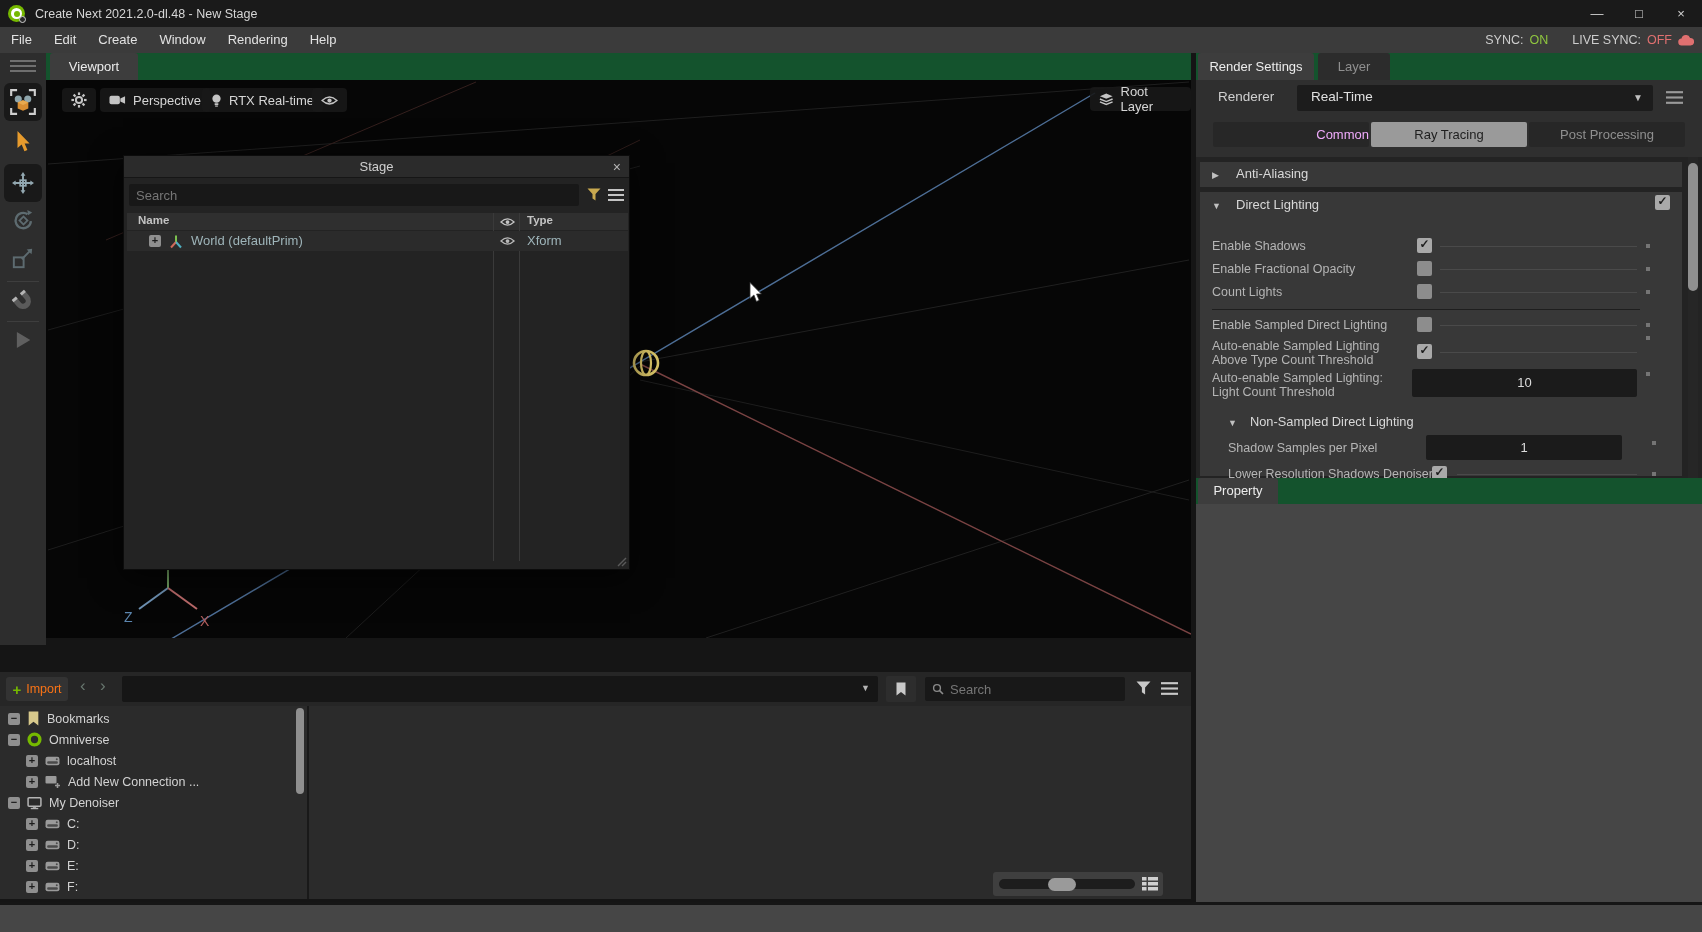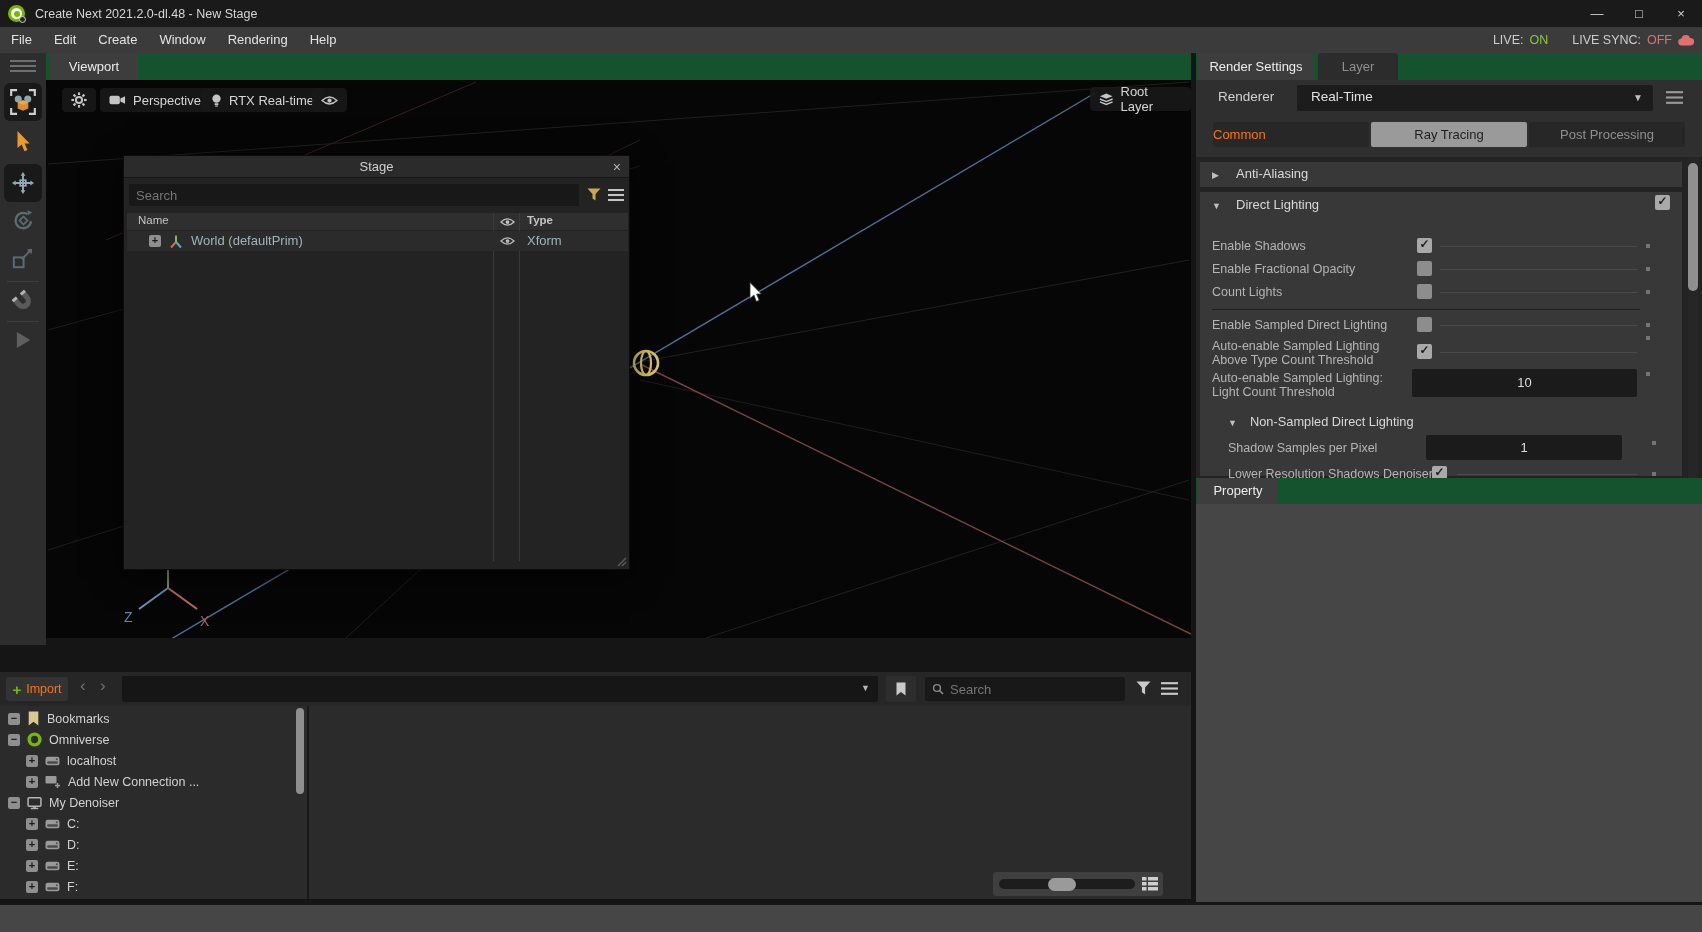--- a/index.html
+++ b/index.html
@@ -190,21 +190,21 @@
   </div>
 
   <div class="menubar">
     <span class="menuitem">File</span>
     <span class="menuitem">Edit</span>
     <span class="menuitem">Create</span>
     <span class="menuitem">Window</span>
     <span class="menuitem">Rendering</span>
     <span class="menuitem">Help</span>
     <span style="flex:1"></span>
-    <span style="color:#cdcdcd;font-size:12.5px">LIVE:</span>
+    <span style="color:#cdcdcd;font-size:12.5px">SYNC:</span>
     <span style="color:#8fc63f;font-size:12.5px;margin:0 24px 0 6px">ON</span>
     <span style="color:#cdcdcd;font-size:12.5px">LIVE SYNC:</span>
     <span style="color:#e07070;font-size:12.5px;margin:15px 6px">OFF</span>
     <svg width="16" height="11" style="color:#e07070;margin-right:8px">
         <use href="#ico-cloud"></use>
       </svg>
   </div>
 
   <div class="abs" style="left:0;top:53px;width:46px;height:592px;background:#2d2d2d">
     <div class="abs" style="left:10px;top:7px;width:26px;height:2px;background:#6f6f6f"></div>
@@ -320,21 +320,21 @@
       <input style="width: 100%;" readonly="" placeholder="Search">
     </div>
     <svg class="abs" style="left:463px;top:32px;color:#c9a94f" width="14" height="13">
         <use href="#ico-funnel"></use>
       </svg>
     <svg class="abs" style="left:484px;top:33px;color:#c4c4c4" width="16" height="12">
         <use href="#ico-ham"></use>
       </svg>
 
     <div class="abs" style="left:3px;top:57px;width:501px;height:17px;background:#2f2f2f">
-      <span style="position:absolute;left:11px;top:1px;color:#c3c3c3;font-size:11.5px;font-weight:normal">Name</span>
+      <span style="position:absolute;left:11px;top:1px;color:#c3c3c3;font-size:11.5px;font-weight:bold">Name</span>
       <svg style="position:absolute;left:373px;top:4px;color:#c4c4c4" width="15" height="10">
           <use href="#ico-eye"></use>
         </svg>
       <span style="position:absolute;left:400px;top:1px;color:#c3c3c3;font-size:11.5px;font-weight:bold">Type</span>
     </div>
 
     <div class="abs" style="left:369px;top:57px;width:1px;height:348px;background:#3a3a3a"></div>
     <div class="abs" style="left:395px;top:57px;width:1px;height:348px;background:#3a3a3a"></div>
 
     <div class="abs" style="left:3px;top:75px;width:501px;height:20px;background:#2b2b2b">
@@ -471,35 +471,35 @@
         <div class="abs" style="left:49px;top:-1.5px;width:28px;height:13px;background:#9a9a9a;border-radius:7px"></div>
       </div>
       <svg class="abs" style="left:149px;top:5px;color:#cfcfcf" width="16" height="14">
           <use href="#ico-grid"></use>
         </svg>
     </div>
   </div>
 
   <div class="tabstrip" style="left:1196px;top:53px;width:506px;height:27px">
     <span class="tab on" style="left:2px;width:116px">Render Settings</span>
-    <span class="tab off" style="left:122px;width:80px">Layer</span>
+    <span class="tab off" style="left:122px;width:72px">Layer</span>
   </div>
 
   <div class="abs" style="left:1196px;top:80px;width:506px;height:398px;background:#2f2f2f;overflow:hidden">
 
     <span class="abs nw" style="left:22px;top:9px;color:#d0d0d0;font-size:13.5px">Renderer</span>
     <div class="abs" style="left:101px;top:5px;width:356px;height:26px;background:#1c1c1c;border-radius:2px">
       <span style="position:absolute;left:14px;top:4px;color:#e0e0e0;font-size:13.5px">Real-Time</span>
       <span style="position:absolute;right:10px;top:7px;color:#c0c0c0;font-size:10px">▼</span>
     </div>
     <svg class="abs" style="left:470px;top:11px;color:#9a9a9a" width="17" height="13">
         <use href="#ico-ham"></use>
       </svg>
 
-    <div class="abs" style="left:17px;top:42px;width:156px;height:25px;background:#272727;border-radius:2px;text-align:left;line-height:25px;color:#f97316;font-size:13px">Common</div>
+    <div class="abs" style="left:17px;top:42px;width:156px;height:25px;background:#272727;border-radius:2px;text-align:right;line-height:25px;color:#f0abfc;font-size:13px">Common</div>
     <div class="abs" style="left:175px;top:42px;width:156px;height:25px;background:#9a9a9a;border-radius:2px;text-align:center;line-height:25px;color:#1e1e1e;font-size:13px">Ray Tracing</div>
     <div class="abs" style="left:333px;top:42px;width:156px;height:25px;background:#272727;border-radius:2px;text-align:center;line-height:25px;color:#8f8f8f;font-size:13px">Post Processing</div>
 
     <div class="abs" style="left:0;top:77px;width:506px;height:321px;background:#232323"></div>
 
     <div class="abs" style="left:4px;top:82px;width:482px;height:25px;background:#383838">
       <span class="tri" style="left:12px;top:8px">▶</span>
       <span class="sechead" style="left:36px;top:4px">Anti-Aliasing</span>
     </div>
 

